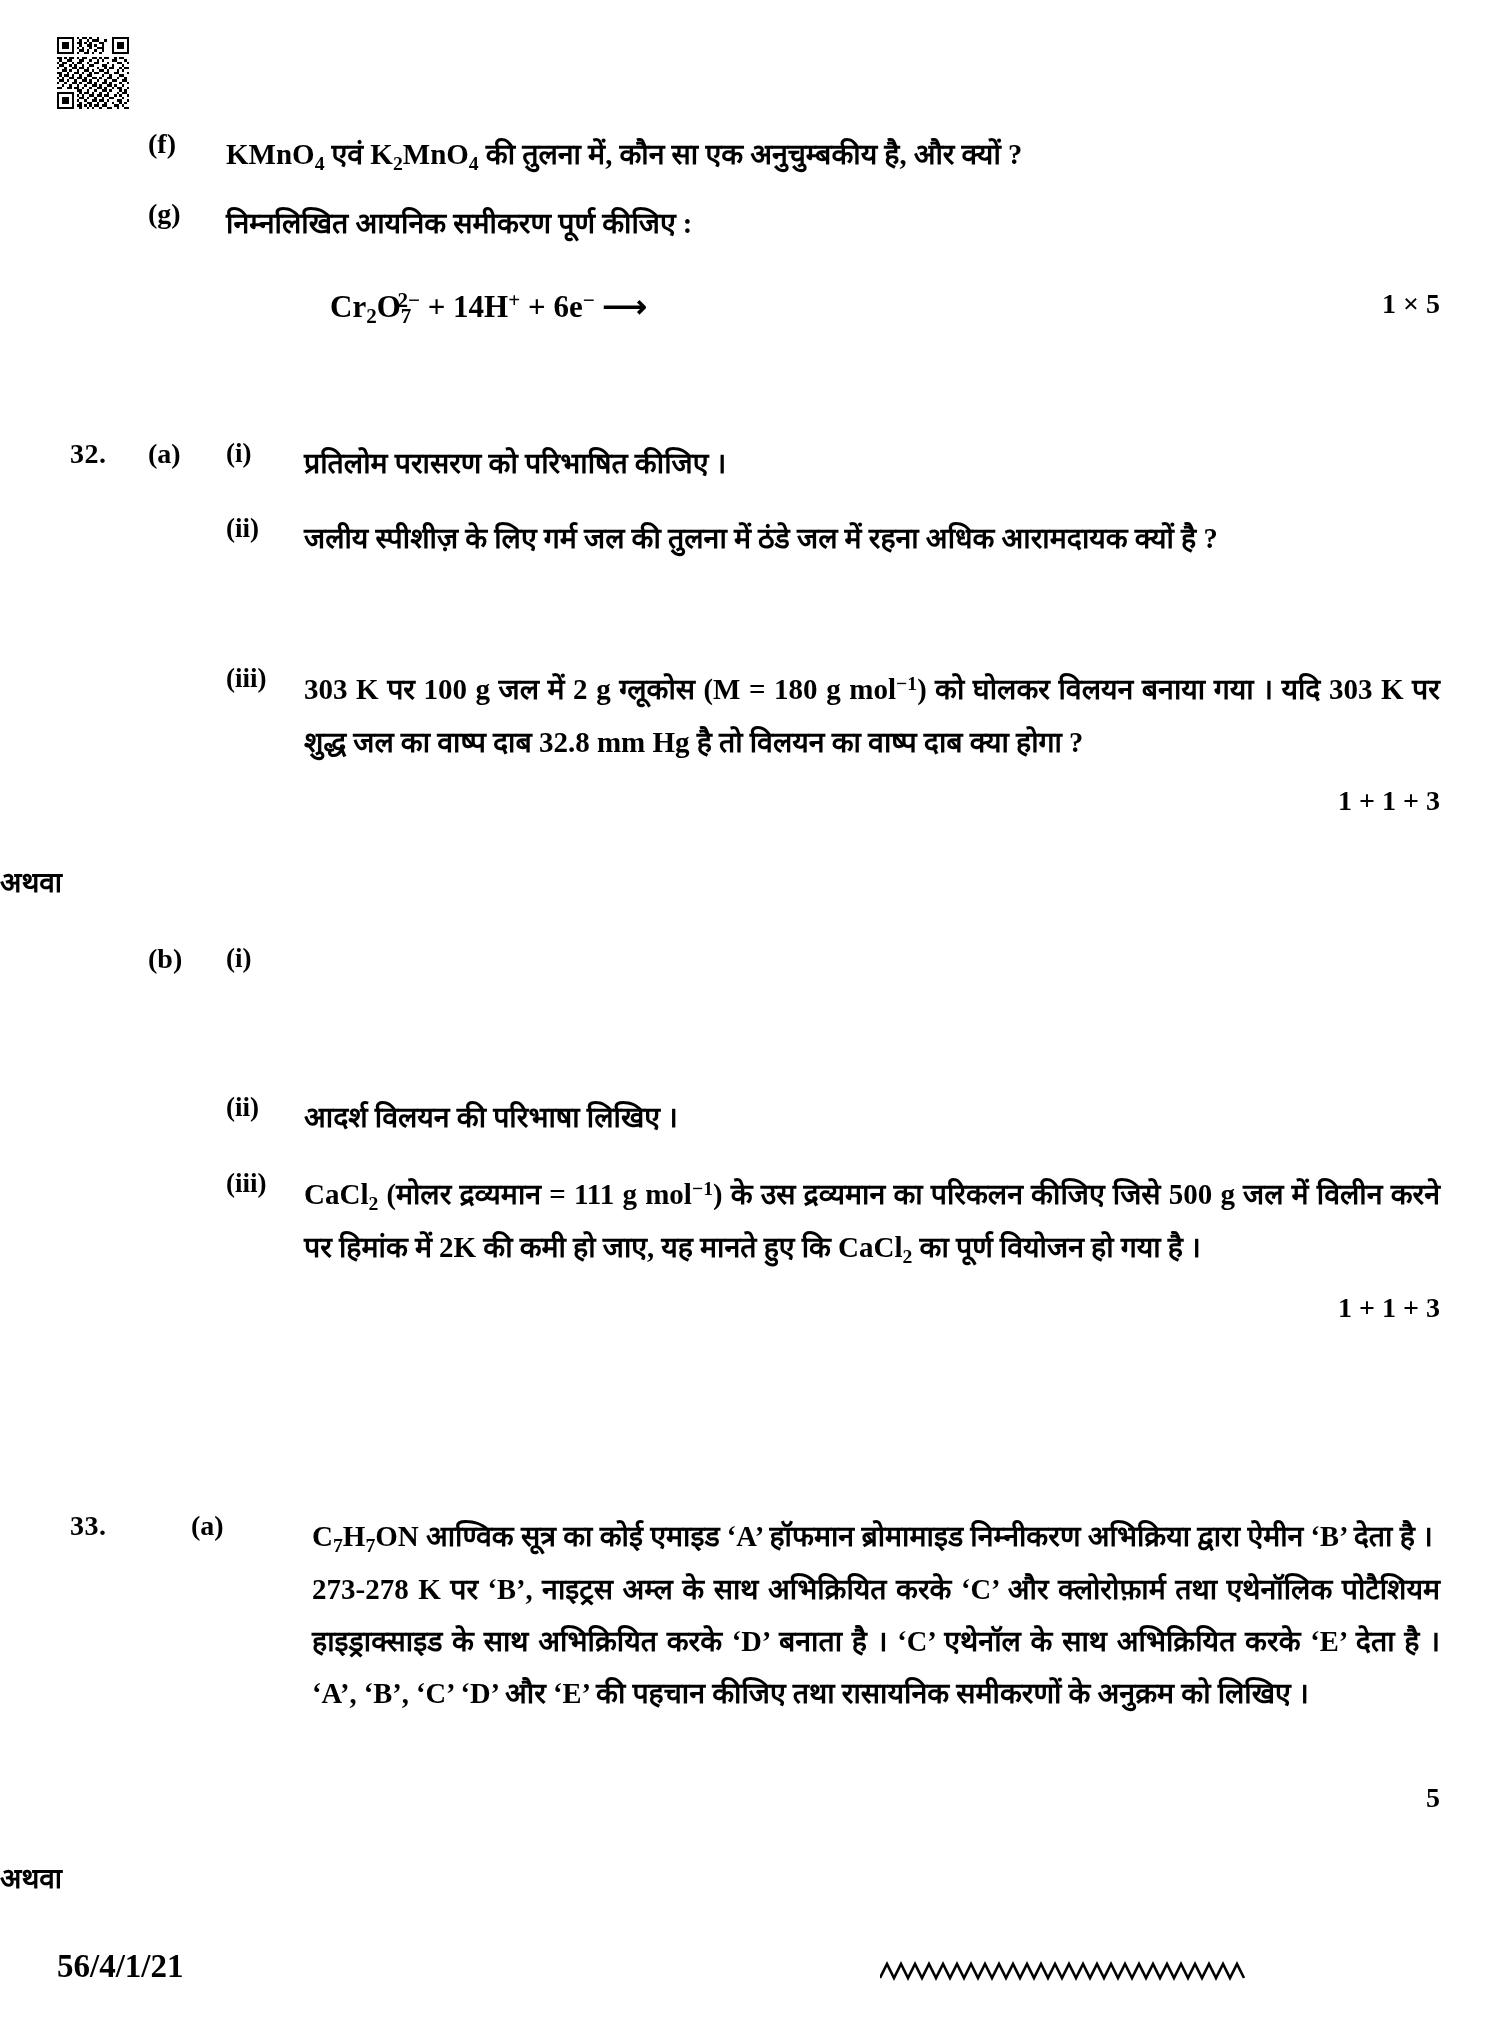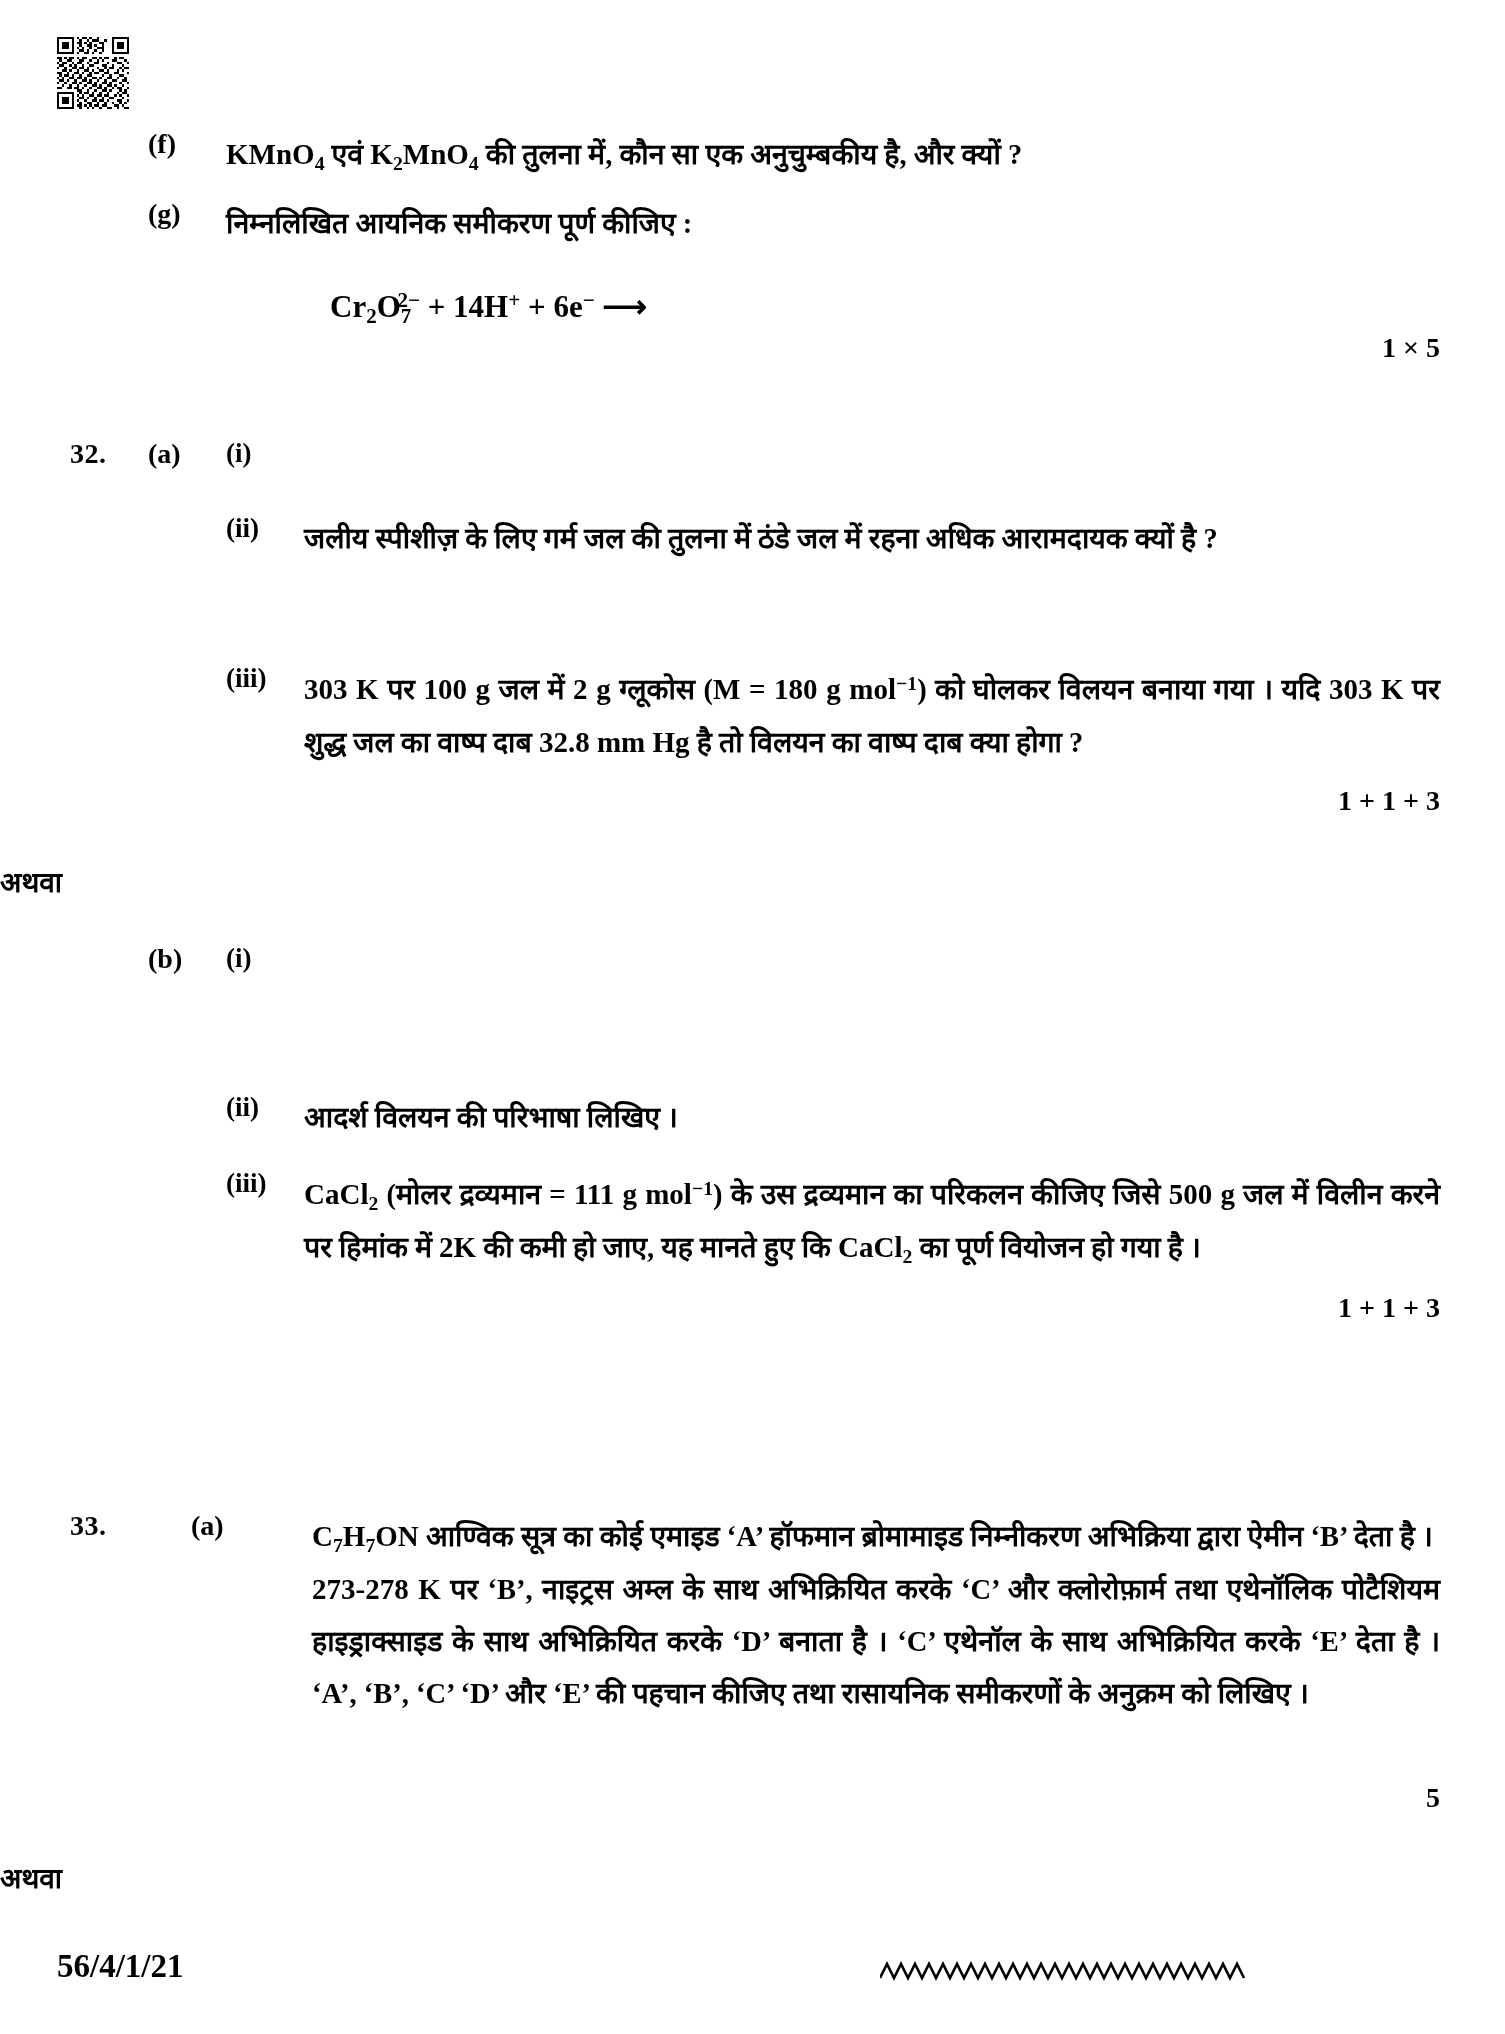--- a/index.html
+++ b/index.html
@@ -353,26 +353,27 @@
   <div class="block" style="left:148px; top:198px; width:1290px; grid-template-columns: 78px 1fr;">
     <span class="part">(g)</span>
     <span class="body-text no-justify">निम्नलिखित आयनिक समीकरण पूर्ण कीजिए :</span>
   </div>
 
   <div class="block" style="left:310px; top:288px; width:1130px; grid-template-columns: 1fr;">
     <span class="formula" style="font-size:31px;margin-left:20px;">
       Cr<sub>2</sub>O<sub>7</sub><sup style="margin-left:-14px;">2−</sup> + 14H<sup>+</sup> + 6e<sup>−</sup> <span class="arrow">⟶</span>
     </span>
   </div>
-  <div class="marks" style="left:1180px; top:288px; width:260px;margin-top:44px;">1 × 5</div>
+  <div class="marks" style="left:1180px; top:288px; width:260px;">1 × 5</div>
 
   <div class="block" style="left:70px; top:438px; width:1370px; grid-template-columns: 78px 78px 78px 1fr;">
     <span class="qno">32.</span>
     <span class="part">(a)</span>
     <span class="roman">(i)</span>
+    <span class="body-text no-justify">प्रतिलोम परासरण को परिभाषित कीजिए ।</span>
   </div>
 
   <div class="block" style="left:226px; top:513px; width:1214px; grid-template-columns: 78px 1fr;">
     <span class="roman">(ii)</span>
     <span class="body-text">जलीय स्पीशीज़ के लिए गर्म जल की तुलना में ठंडे जल में रहना अधिक आरामदायक क्यों है ?</span>
   </div>
 
   <div class="block" style="left:226px; top:663px; width:1214px; grid-template-columns: 78px 1fr;">
     <span class="roman">(iii)</span>
     <span class="body-text">

